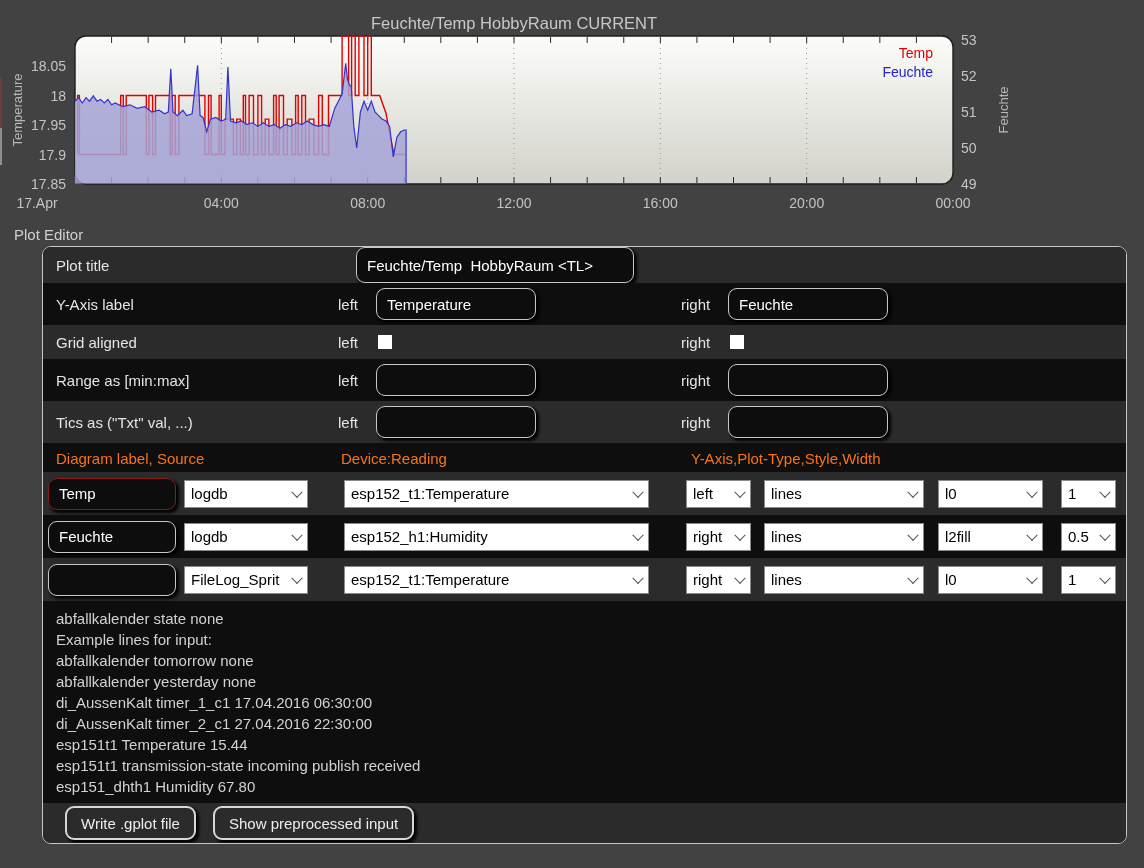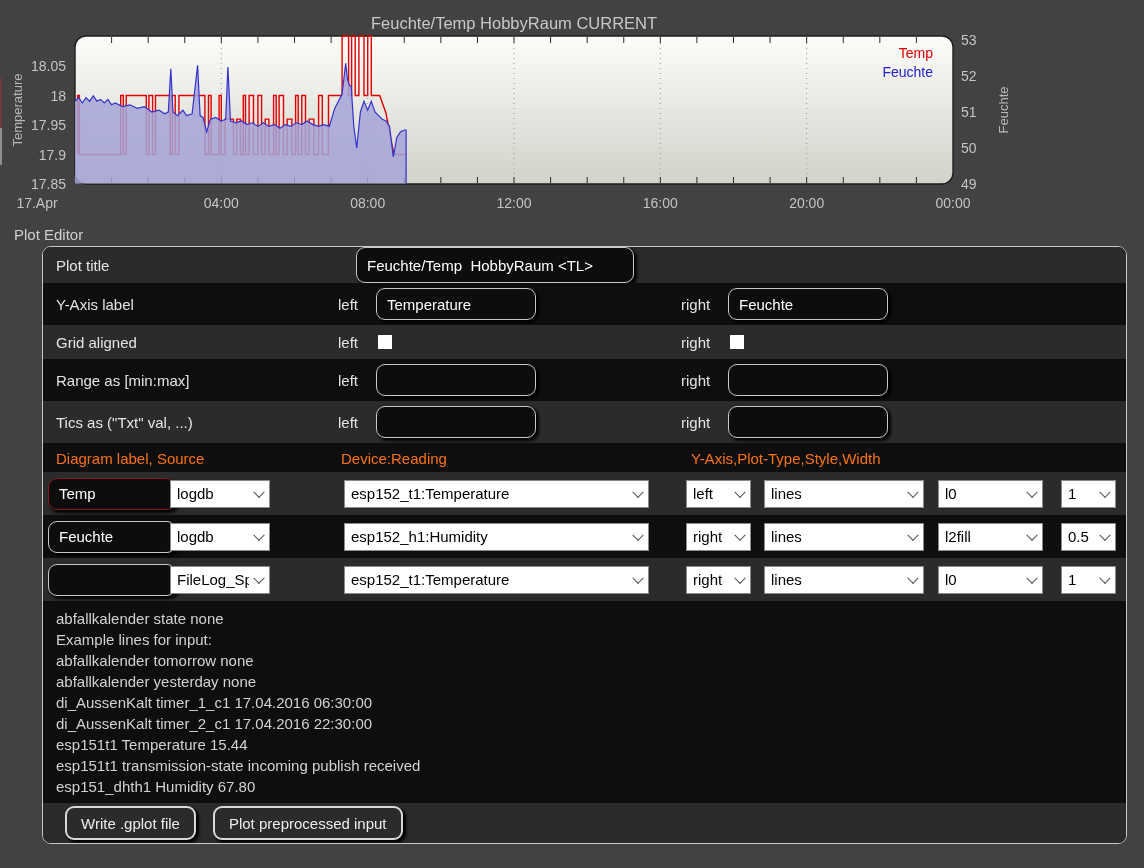--- a/index.html
+++ b/index.html
@@ -60,21 +60,21 @@
   #button-row{display:flex;align-items:center;padding-left:22px;}
   
   .edge{position:absolute;left:0;width:2px;}
   
   .c-lab{left:13px;}
   .c-llab{left:295px;} .c-lfield{left:333px;width:160px;} .c-lchk{left:335px;}
   .c-rlab{left:638px;} .c-rfield{left:685px;width:160px;} .c-rchk{left:687px;}
   .c-title-in{left:313px;width:278px;height:36px;}
   .c-hdr2{left:298px;} .c-hdr3{left:648px;}
   .c-line-lab{left:5px;width:128px;}
-  .c-src{left:127px;width:100px;}
+  .c-src{left:141px;width:124px;}
   .c-dev{left:301px;width:305px;}
   .c-yax{left:643px;width:65px;}
   .c-ptype{left:721px;width:160px;}
   .c-style{left:895px;width:105px;}
   .c-width{left:1018px;width:55px;}
 </style>
 </head>
 <body>
 
 <div class="edge" style="top:78px;height:50px;background:#6e3c3c;"></div>
@@ -252,24 +252,24 @@
     <span class="selwrap c-style"><select><option>l0</option></select><span class="chev"></span></span>
     <span class="selwrap c-width"><select><option>1</option></select><span class="chev"></span></span>
   </div>
 
   <div class="row dark" id="example-block">
     <div class="exline">abfallkalender state none</div>
     <div class="exline">Example lines for input:</div>
     <div class="exline">abfallkalender tomorrow none</div>
     <div class="exline">abfallkalender yesterday none</div>
     <div class="exline">di_AussenKalt timer_1_c1 17.04.2016 06:30:00</div>
-    <div class="exline">di_AussenKalt timer_2_c1 17.04.2016 22:30:00</div>
+    <div class="exline">di_AussenKalt timer_2_c1 27.04.2016 22:30:00</div>
     <div class="exline">esp151t1 Temperature 15.44</div>
     <div class="exline">esp151t1 transmission-state incoming publish received</div>
     <div class="exline">esp151_dhth1 Humidity 67.80</div>
   </div>
 
   <div class="row light h40" id="button-row">
     <button class="fbtn">Write .gplot file</button>
-    <button class="fbtn">Plot preprocessed input</button>
+    <button class="fbtn">Show preprocessed input</button>
   </div>
 
 </div>
 
 </body></html>

